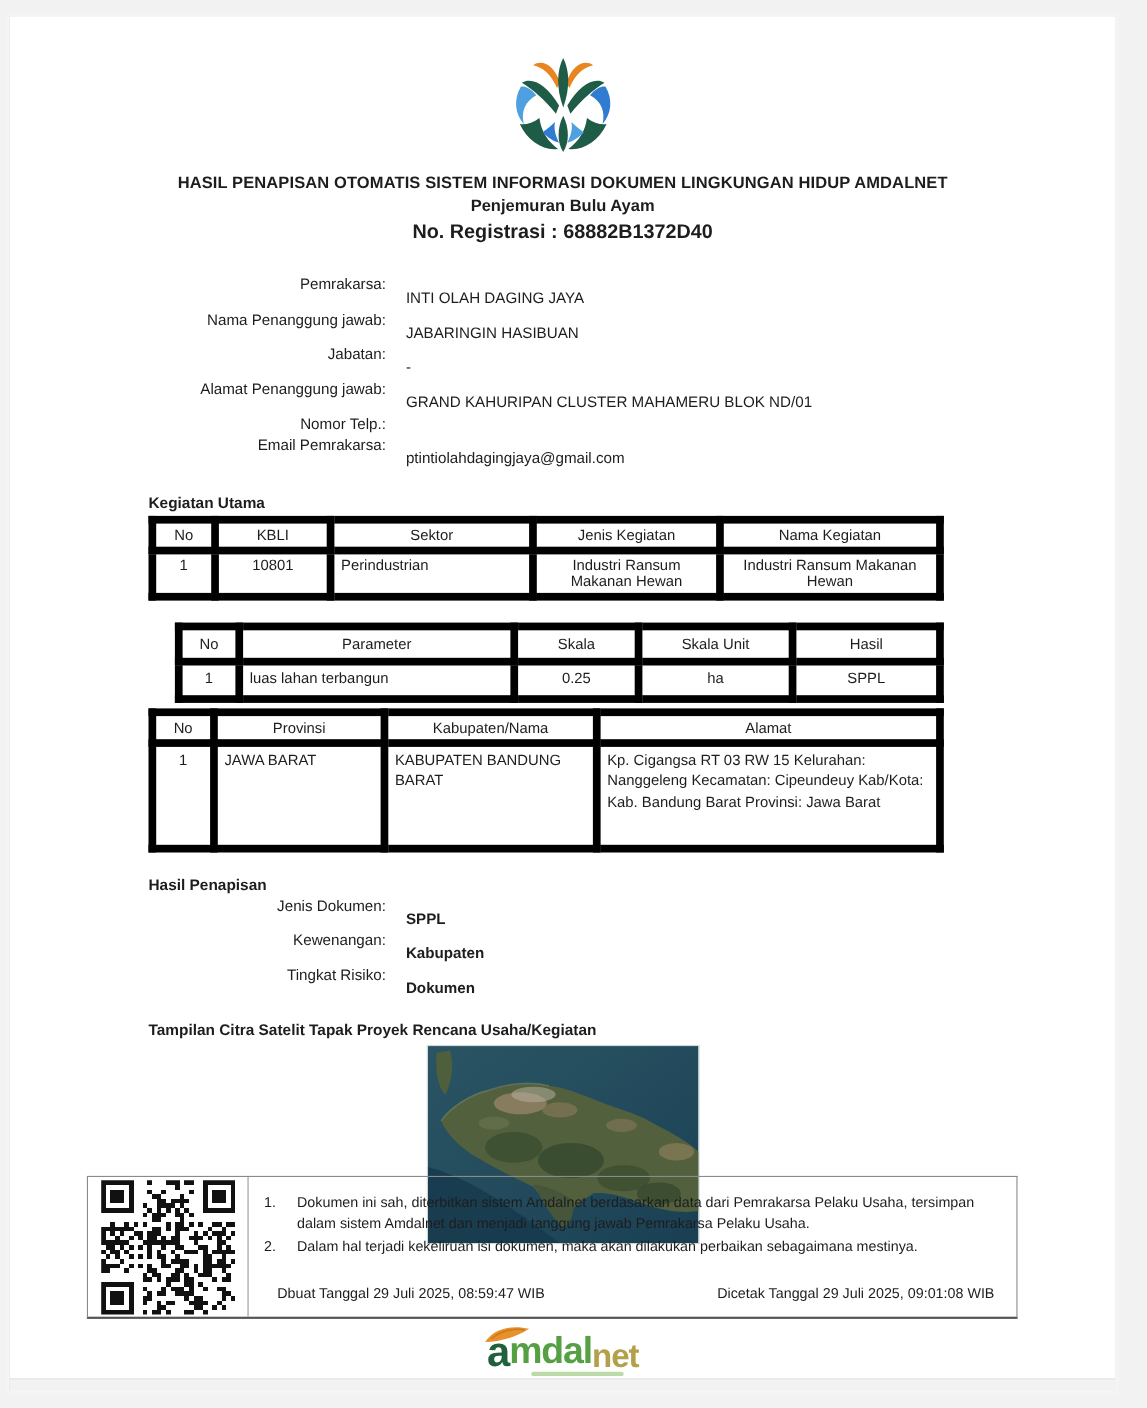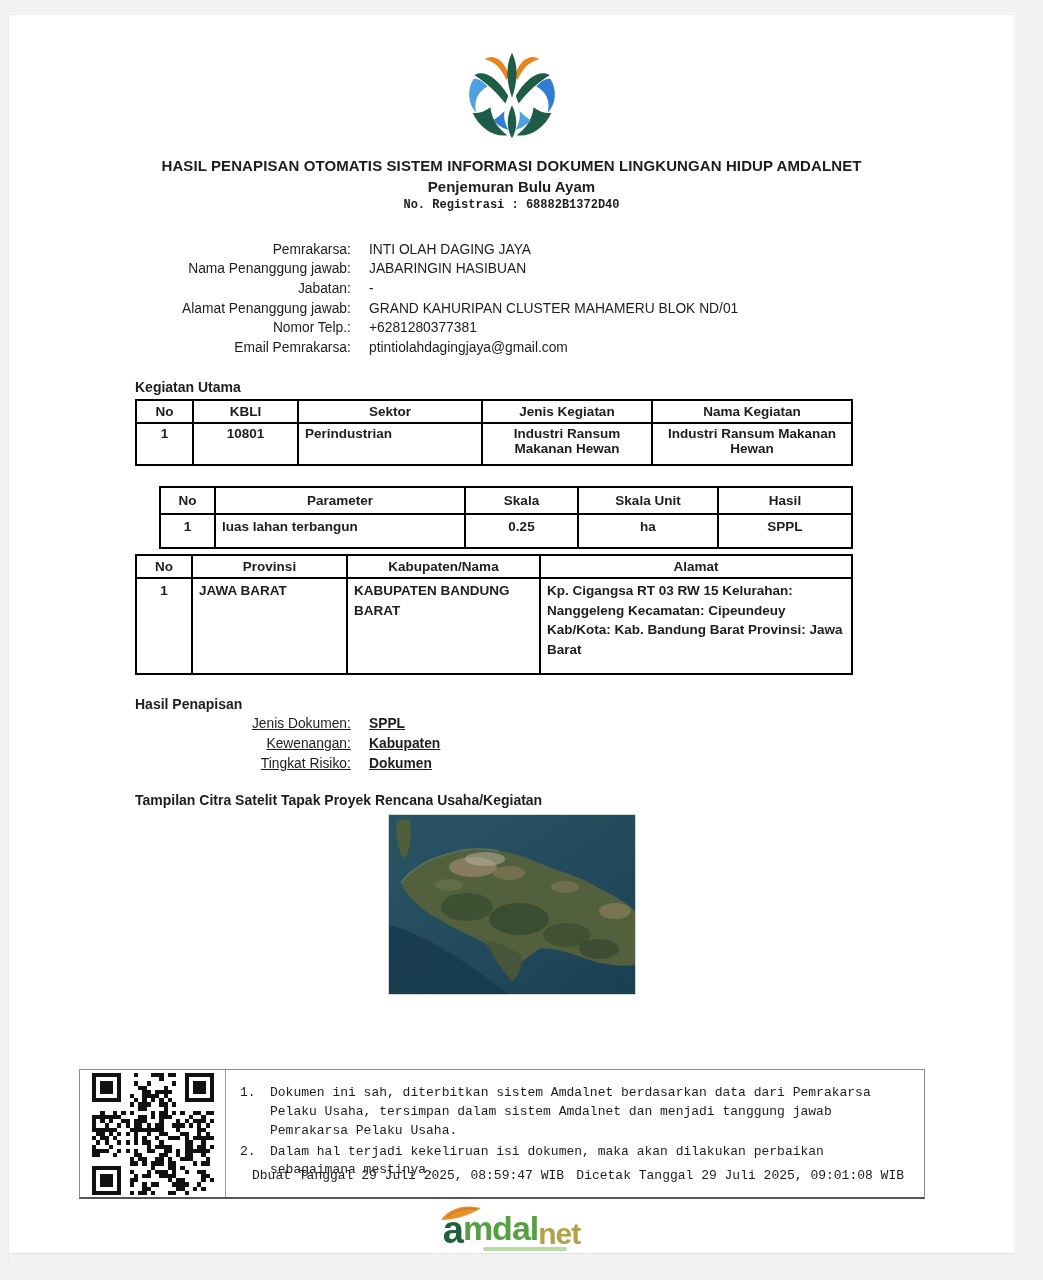--- a/index.html
+++ b/index.html
@@ -17,63 +17,63 @@
     box-shadow:0 0 0 1px #f7f7f7;
     overflow:hidden;
   }
   
   .emblem-wrap { margin-top:32px; display:flex; justify-content:center; }
   .emblem-wrap svg { width:96px; height:94px; }
   
   .titleblock { text-align:center; margin-top:10px; line-height:1.4; }
   .title-1 { font-size:15px; font-weight:bold; letter-spacing:.1px; }
   .title-2 { font-size:15px; font-weight:bold; }
-  .title-3 { font-size:12px; font-weight:bold;font-family:Liberation Mono, monospace; }
+  .title-3 { font-size:18px; font-weight:bold; }
   
   .content { width:718px; margin-left:126px; }
   
   .kv-block { margin-top:26px; }
   .kv-row { display:flex; font-size:13.8px; line-height:19.6px; }
   .kv-label { width:212px; flex:0 0 212px;text-align:right; }
   .kv-colon { width:22px; flex:0 0 22px; text-align:left; }
-  .kv-value { flex:1; }
+  .kv-value { flex:1;margin-top:12px; }
   .kv-value.bold { font-weight:bold; }
   
   .sec-heading { font-size:14px; font-weight:bold; }
   
   table { border-collapse:collapse; table-layout:fixed; width:716px; }
-  th, td { border:2px solid #000000; font-size:13.5px; font-weight:bold; padding:2px 6px; vertical-align:top; }
+  th, td { border:7px solid #000000; font-size:13.5px; font-weight:normal; padding:2px 6px; vertical-align:top; }
   th { text-align:center; padding:3px 4px; }
   td.c { text-align:center; }
   td.l { text-align:left; }
   .tbl-kegiatan { margin-top:4px; }
   .tbl-kegiatan td { height:42px; }
   .tbl-param { margin-top:20px; margin-left:24px; width:692px; }
   .tbl-param th { padding:5px 4px; }
   .tbl-param td { height:34px; padding-top:4px; }
   .tbl-lokasi { margin-top:5px; }
   .tbl-lokasi td { height:96px; line-height:1.45; }
   
   .hasil-block { margin-top:21px; }
-  .hasil-rows { margin-top:2px;text-decoration:underline; }
+  .hasil-rows { margin-top:2px; }
   .hasil-rows .kv-row { padding-left:7px; }
   
   .sat-heading { margin-top:19px; font-size:14px; font-weight:bold; }
   .sat-wrap { margin-top:6px; display:flex; justify-content:center; }
   .sat-frame { width:248px; height:181px; border:1px solid #cfd6d6; }
   .sat-frame svg { display:block; width:246px; height:179px; }
   
   .foot-box {
     position:absolute; left:70px; top:1054px; width:846px; height:130px;
     border:1px solid #8a8a8a; border-bottom:2px solid #555;
     display:flex;
   }
   .qr-cell { width:146px; flex:0 0 146px; border-right:1px solid #9a9a9a; display:flex; align-items:center; justify-content:center; }
   .qr-cell svg { width:122px; height:122px; }
-  .note-cell { flex:1; padding:14px 18px 8px 14px; position:relative;font-family:Liberation Mono, monospace; }
+  .note-cell { flex:1; padding:14px 18px 8px 14px; position:relative; }
   .note-list { list-style:none; font-size:13px; line-height:1.45; counter-reset:n; }
   .note-list li { counter-increment:n; display:flex; margin-bottom:2px; }
   .note-list li::before { content:counter(n) "."; width:30px; flex:0 0 30px; }
   .note-list li span { flex:1; max-width:700px; }
   .stamp-row { position:absolute; left:26px; right:20px; bottom:14px; display:flex; justify-content:space-between; font-size:13px; }
   
   .brand { position:absolute; left:0; right:0; top:1196px; display:flex; justify-content:center; align-items:flex-start; }
   .brand-inner { position:relative; height:52px; }
   .brand-leaf { position:absolute; left:-4px; top:-7px; }
   .brand-a { font-size:38px; font-weight:800; color:#20603b; line-height:1; letter-spacing:-1px; }
@@ -139,21 +139,20 @@
         <span class="kv-value">-</span>
       </div>
       <div class="kv-row">
         <span class="kv-label">Alamat Penanggung jawab</span>
         <span class="kv-colon">:</span>
         <span class="kv-value">GRAND KAHURIPAN CLUSTER MAHAMERU BLOK ND/01</span>
       </div>
       <div class="kv-row">
         <span class="kv-label">Nomor Telp.</span>
         <span class="kv-colon">:</span>
-        <span class="kv-value">+6281280377381</span>
       </div>
       <div class="kv-row">
         <span class="kv-label">Email Pemrakarsa</span>
         <span class="kv-colon">:</span>
         <span class="kv-value">ptintiolahdagingjaya@gmail.com</span>
       </div>
     </div>
 
     <div class="sec-heading" style="margin-top:22px;">Kegiatan Utama</div>
     <table class="tbl-kegiatan">

